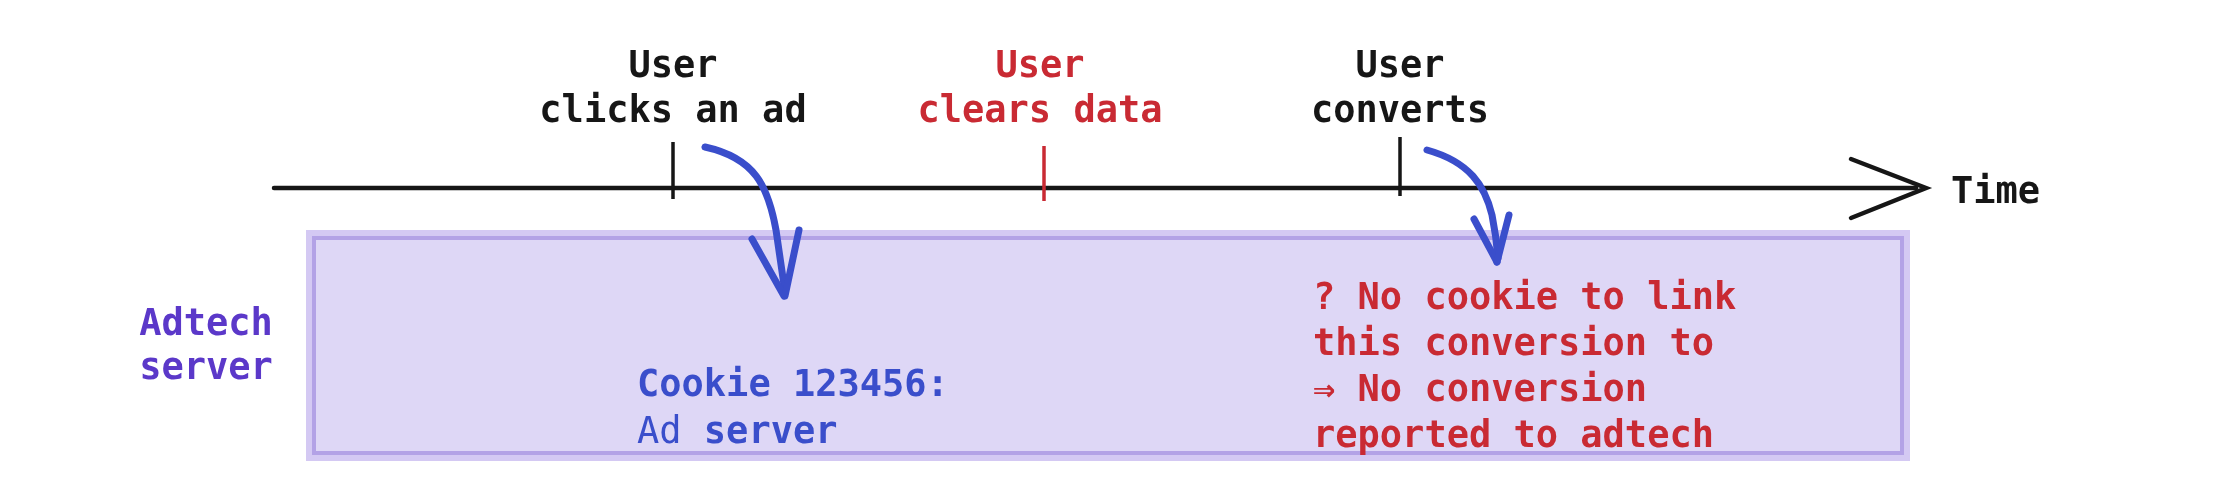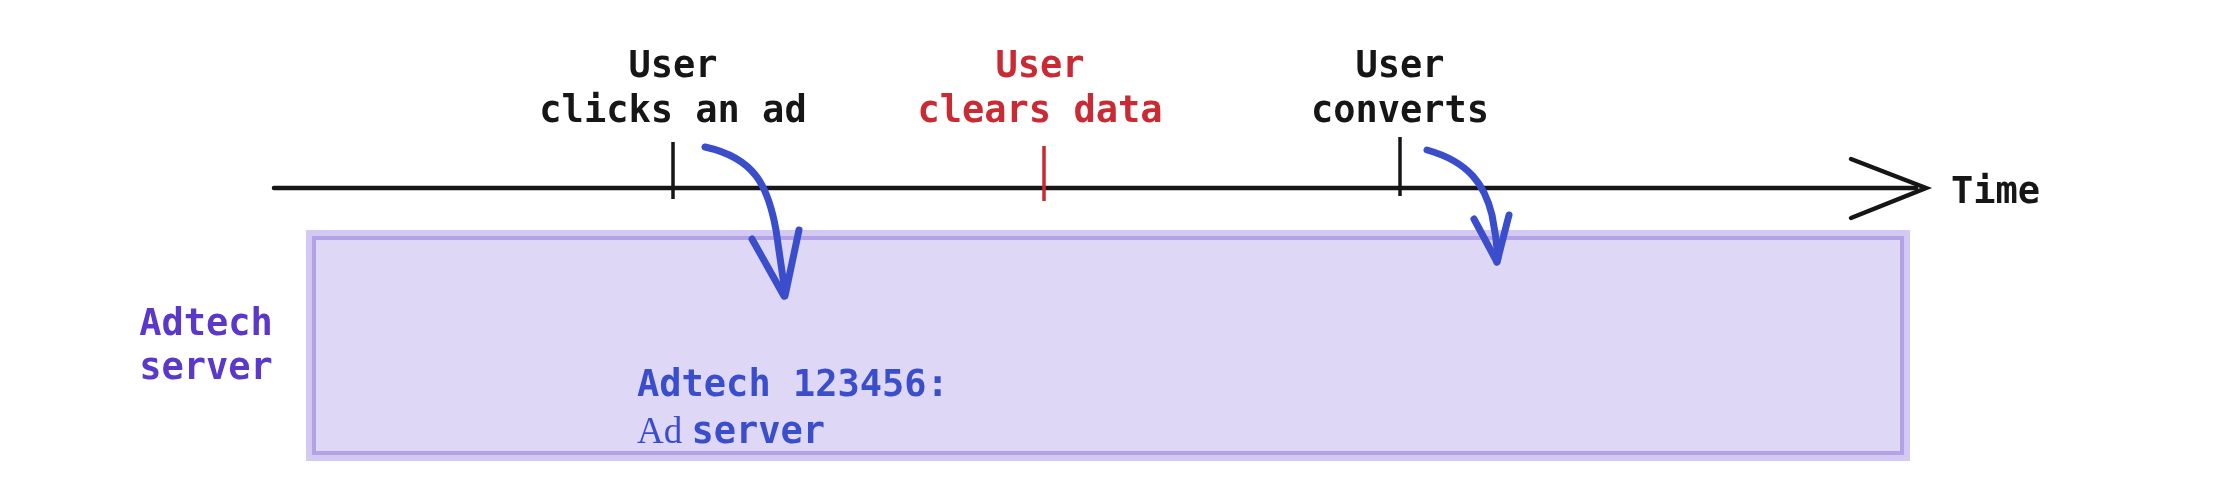--- a/index.html
+++ b/index.html
@@ -70,21 +70,21 @@
     text-align: center;
     line-height: 44px;
     color: var(--purple);
   }
   .cookie-note {
     left: 637px;
     top: 313px;
     line-height: 47px;
     color: var(--blue);
   }
-  .cookie-note .normal { font-weight: 400; font-family: Liberation Serif, serif; }
+  .cookie-note .normal { font-weight: 400; }
   .no-conv-note {
     left: 1313px;
     top: 274px;
     line-height: 46px;
     color: var(--red);
   }
 </style>
 </head>
 <body>
 
@@ -122,18 +122,22 @@
 
   <div class="txt event-label" style="left:1400px">User
 converts</div>
 
   <div class="txt time-label">Time</div>
 
   <div class="txt adtech-label">Adtech
 server</div>
 
   <div class="txt cookie-note">
-    <span>Adtech 123456:</span><span>
+    <span>Cookie 123456:</span><span>
 </span><span class="normal">Ad </span><span>server</span>
   </div>
 
+  <div class="txt no-conv-note">? No cookie to link
+this conversion to
+⇒ No conversion
+reported to adtech</div>
 
 </div>
 
 </body></html>

